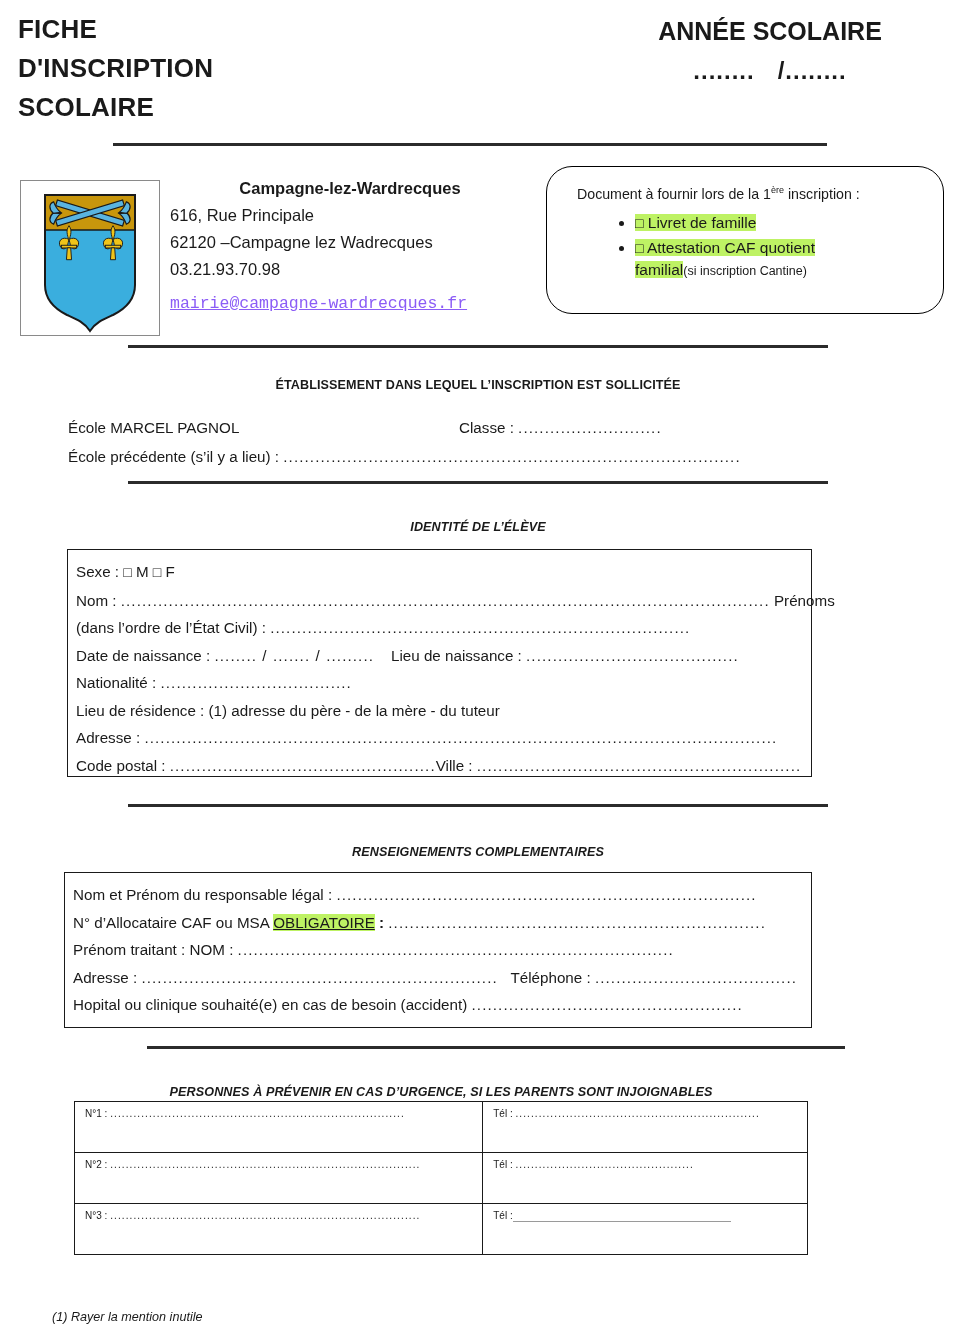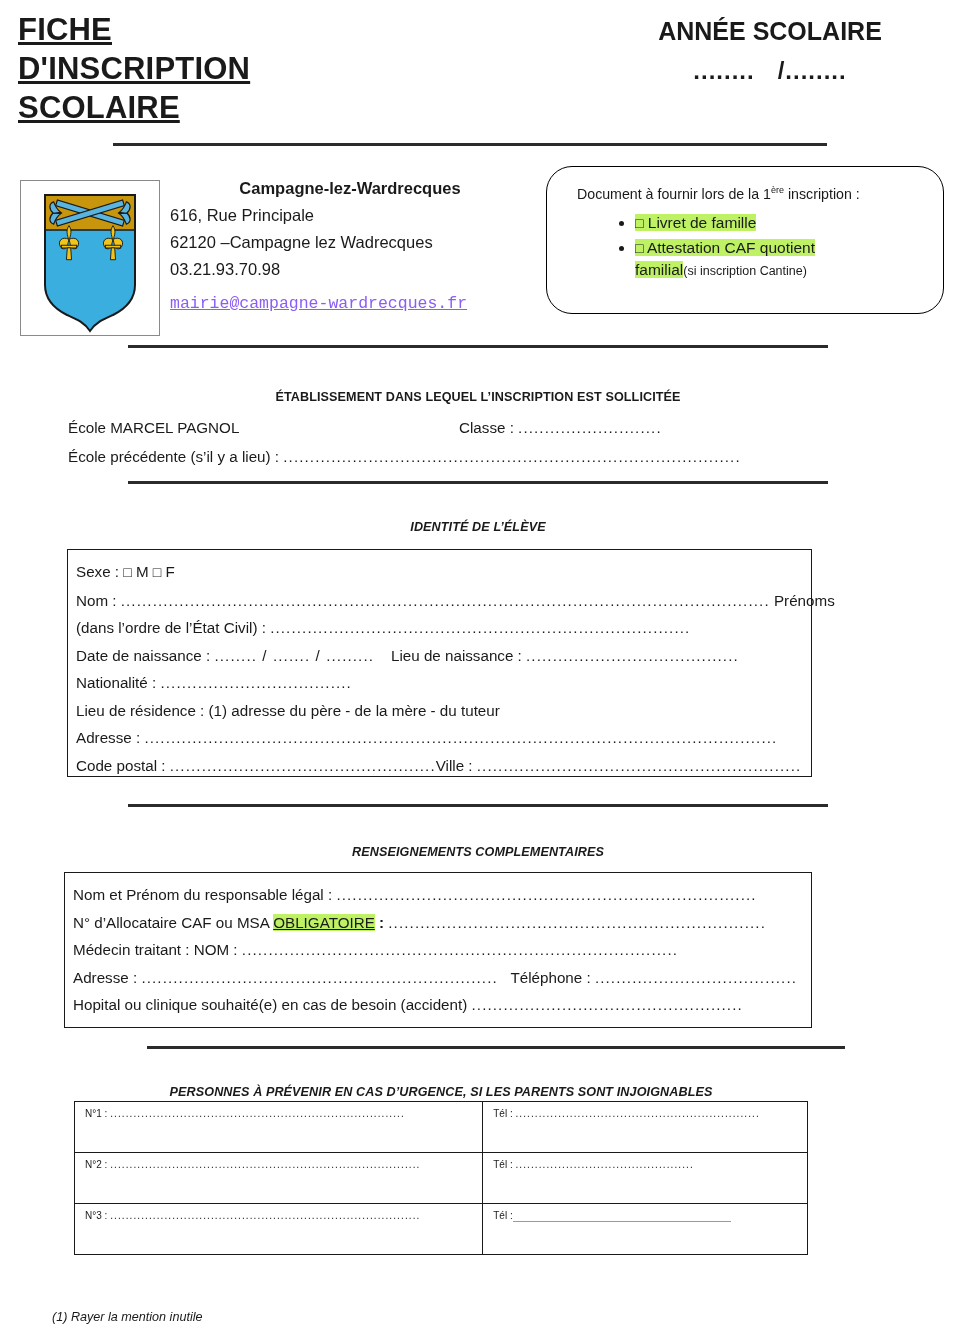--- a/index.html
+++ b/index.html
@@ -18,25 +18,24 @@
     background: #ffffff;
     overflow: hidden;
   }
 
   
   .title-left {
     position: absolute;
     left: 18px;
     top: 10px;
     width: 330px;
-    font-size: 31px;
+    font-size: 26px;
     font-weight: bold;
     line-height: 39px;
     letter-spacing: 0.2px;
-    text-decoration: underline;
   }
   .title-right {
     position: absolute;
     left: 600px;
     top: 12px;
     width: 340px;
     text-align: center;
     font-size: 25px;
     font-weight: bold;
     line-height: 39px;
@@ -293,21 +292,21 @@
       </li>
       <li>
         <span class="hl"><span class="cbx">□</span> <span>Attestation CAF quotient</span></span><br>
         <span class="hl">familial</span><span class="small-note">(si inscription Cantine)</span>
       </li>
     </ul>
   </div>
 
   <div class="rule" style="left:128px; top:345px; width:700px;"></div>
 
-  <div class="sect-head" style="left:128px; top:390px; width:700px;">ÉTABLISSEMENT DANS LEQUEL L’INSCRIPTION EST SOLLICITÉE</div>
+  <div class="sect-head" style="left:128px; top:378px; width:700px;">ÉTABLISSEMENT DANS LEQUEL L’INSCRIPTION EST SOLLICITÉE</div>
 
   <div class="formline" style="left:68px; top:418px;">
     <span>École MARCEL PAGNOL</span>
   </div>
   <div class="formline" style="left:459px; top:418px;">
     <span>Classe : </span><span class="dots">...........................</span>
   </div>
   <div class="formline" style="left:68px; top:447px;">
     <span>École précédente (s’il y a lieu) : </span><span class="dots">......................................................................................</span>
   </div>
@@ -348,21 +347,21 @@
   <div class="sect-head ital" style="left:128px; top:845px; width:700px;">RENSEIGNEMENTS COMPLEMENTAIRES</div>
 
   <div class="fieldbox" style="left:64px; top:872px; width:748px; height:156px;">
     <div class="row">
       <span>Nom et Prénom du responsable légal : </span><span class="dots">...............................................................................</span>
     </div>
     <div class="row">
       <span>N° d’Allocataire CAF ou MSA </span><span class="hl" style="text-decoration:underline;">OBLIGATOIRE</span><b> : </b><span class="dots">.......................................................................</span>
     </div>
     <div class="row">
-      <span>Médecin traitant : NOM : </span><span class="dots">..................................................................................</span>
+      <span>Prénom traitant : NOM : </span><span class="dots">..................................................................................</span>
     </div>
     <div class="row">
       <span>Adresse : </span><span class="dots">...................................................................</span><span>&nbsp;&nbsp;&nbsp;</span><span>Téléphone : </span><span class="dots">......................................</span>
     </div>
     <div class="row">
       <span>Hopital ou clinique souhaité(e) en cas de besoin (accident) </span><span class="dots">...................................................</span>
     </div>
   </div>
 
   <div class="rule" style="left:147px; top:1046px; width:698px;"></div>

